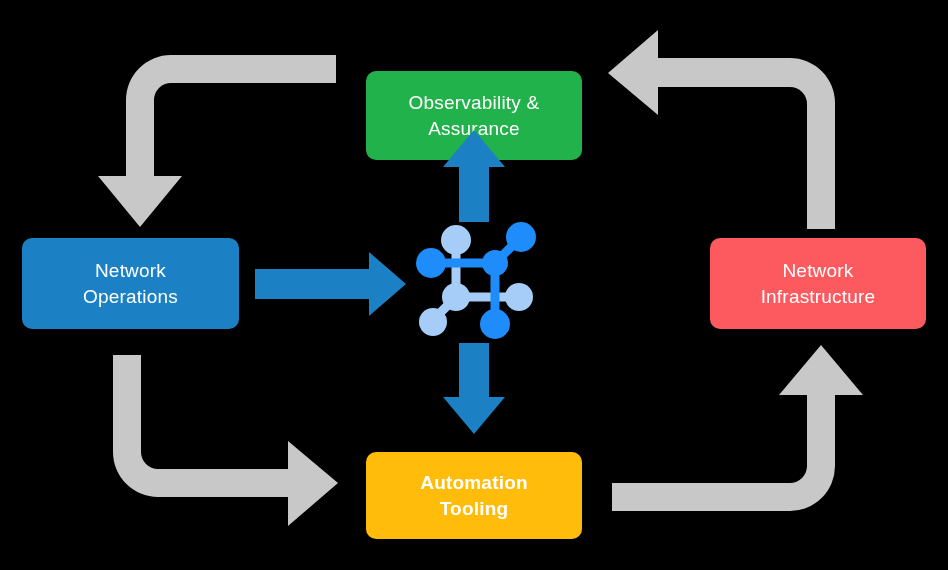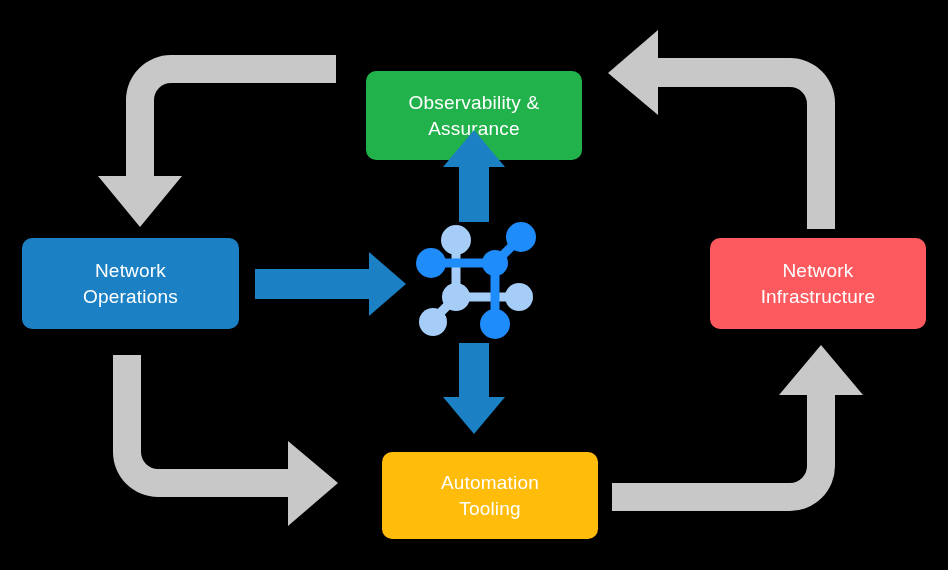--- a/index.html
+++ b/index.html
@@ -28,21 +28,21 @@
     font-weight: 400;
     letter-spacing: 0.2px;
     box-sizing: border-box;
     padding: 4px 10px;
   }
   .node-label { display: block; white-space: pre-line; }
 
   #box-observability { left: 366px; top: 27px;  width: 216px; height: 89px; margin-top: 44px;  }
   #box-operations    { left: 22px;  top: 238px; width: 217px; height: 91px;  }
   #box-infrastructure{ left: 710px; top: 238px; width: 216px; height: 91px;  }
-  #box-automation    { left: 382px; top: 452px; width: 216px; height: 87px;  }
+  #box-automation    { left: 366px; top: 452px; width: 216px; height: 87px; font-weight: bold;  }
 
   .svg-layer {
     position: absolute;
     left: 0; top: 0;
     width: 948px;
     height: 570px;
   }
   .icon-layer { z-index: 3; }
   .arrow-layer { z-index: 2; }
 </style>

